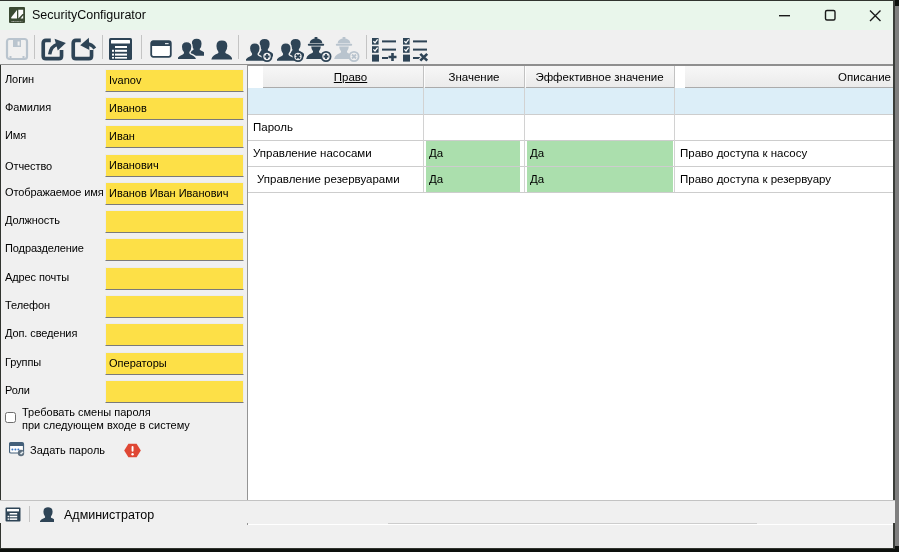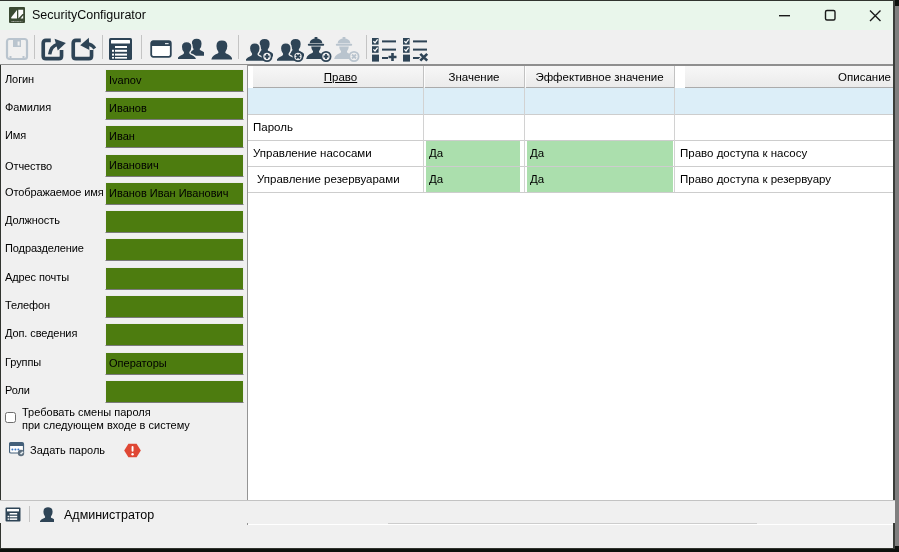--- a/index.html
+++ b/index.html
@@ -18,21 +18,21 @@
   #title { left:32px; top:7px; font-size:12.5px; color:#0a0a0a; }
   .wbtn { top:0; height:29px; width:46px; }
   
   #toolbar { left:0; top:30px; width:100%; height:35px; background:#f0f0f0; border-bottom:1px solid #8f8f8f; }
   .tsep { position:absolute; top:5px; width:1px; height:24px; background:#c4c4c4; }
   .ticon { position:absolute; top:6px; }
   
   .lbl { position:absolute; left:5px; font-size:11px; letter-spacing:-0.1px; color:#000; white-space:nowrap; }
   .inp {
     position:absolute; left:105px; width:139px; height:23px;
-    background:#4d7c0f; border:1px solid #ececec; border-bottom:1px solid #7a7a7a;
+    background:#fde047; border:1px solid #ececec; border-bottom:1px solid #7a7a7a;
     font-size:11px; line-height:21px; padding-left:3px;
     white-space:nowrap; overflow:hidden;
   }
   
   #grid { left:247px; top:65px; width:646px; height:460px; background:#fff; border-top:1px solid #8f8f8f; border-left:1px solid #949494; }
   .hcell { position:absolute; top:0; height:22px; background:linear-gradient(#f7f7f7,#ebebeb);
            border-bottom:1px solid #ababab; font-size:11.5px; line-height:22px; text-align:center; }
   .hsep  { position:absolute; top:0; height:22px; width:1px; background:#c2c2c2; box-shadow:1px 0 0 rgba(255,255,255,0.85); }
   .cell  { position:absolute; font-size:11.5px; line-height:25px; padding-left:5px; white-space:nowrap; overflow:hidden; }
   .rowsep{ position:absolute; left:0; width:100%; height:1px; background:#cdcdcd; }
@@ -222,21 +222,21 @@
     </svg>
   <div class="abs" style="left:30px; top:444px; font-size:11px;">Задать пароль</div>
   <svg class="abs" style="left:124px; top:443px" width="17" height="15" viewBox="0 0 17 15" id="ic-warn">
       <polygon points="0.2,7.5 4.4,0.8 12.6,0.8 16.8,7.5 12.6,14.2 4.4,14.2" fill="#df4734"></polygon>
       <rect x="7.6" y="3" width="1.9" height="5.8" rx="0.95" fill="#fff"></rect>
       <circle cx="8.55" cy="11.2" r="1.2" fill="#fff"></circle>
     </svg>
 
   <div class="abs" id="grid">
 
-    <div class="hcell" style="left:5px; width:175px;text-decoration:underline;">Право</div>
+    <div class="hcell" style="left:15px; width:175px;text-decoration:underline;">Право</div>
     <div class="hcell" style="left:176px; width:100px;">Значение</div>
     <div class="hcell" style="left:277px; width:149px;">Эффективное значение</div>
     <div class="hcell" style="left:437px; width:219px; text-align:right; padding-right:13px;">Описание</div>
     <div class="hsep" style="left:175px"></div>
     <div class="hsep" style="left:276px"></div>
     <div class="hsep" style="left:426px"></div>
 
     <div class="abs" style="left:0; top:22px; width:646px; height:26px; background:#dceef8;"></div>
     <div class="rowsep" style="top:48px"></div>
 

